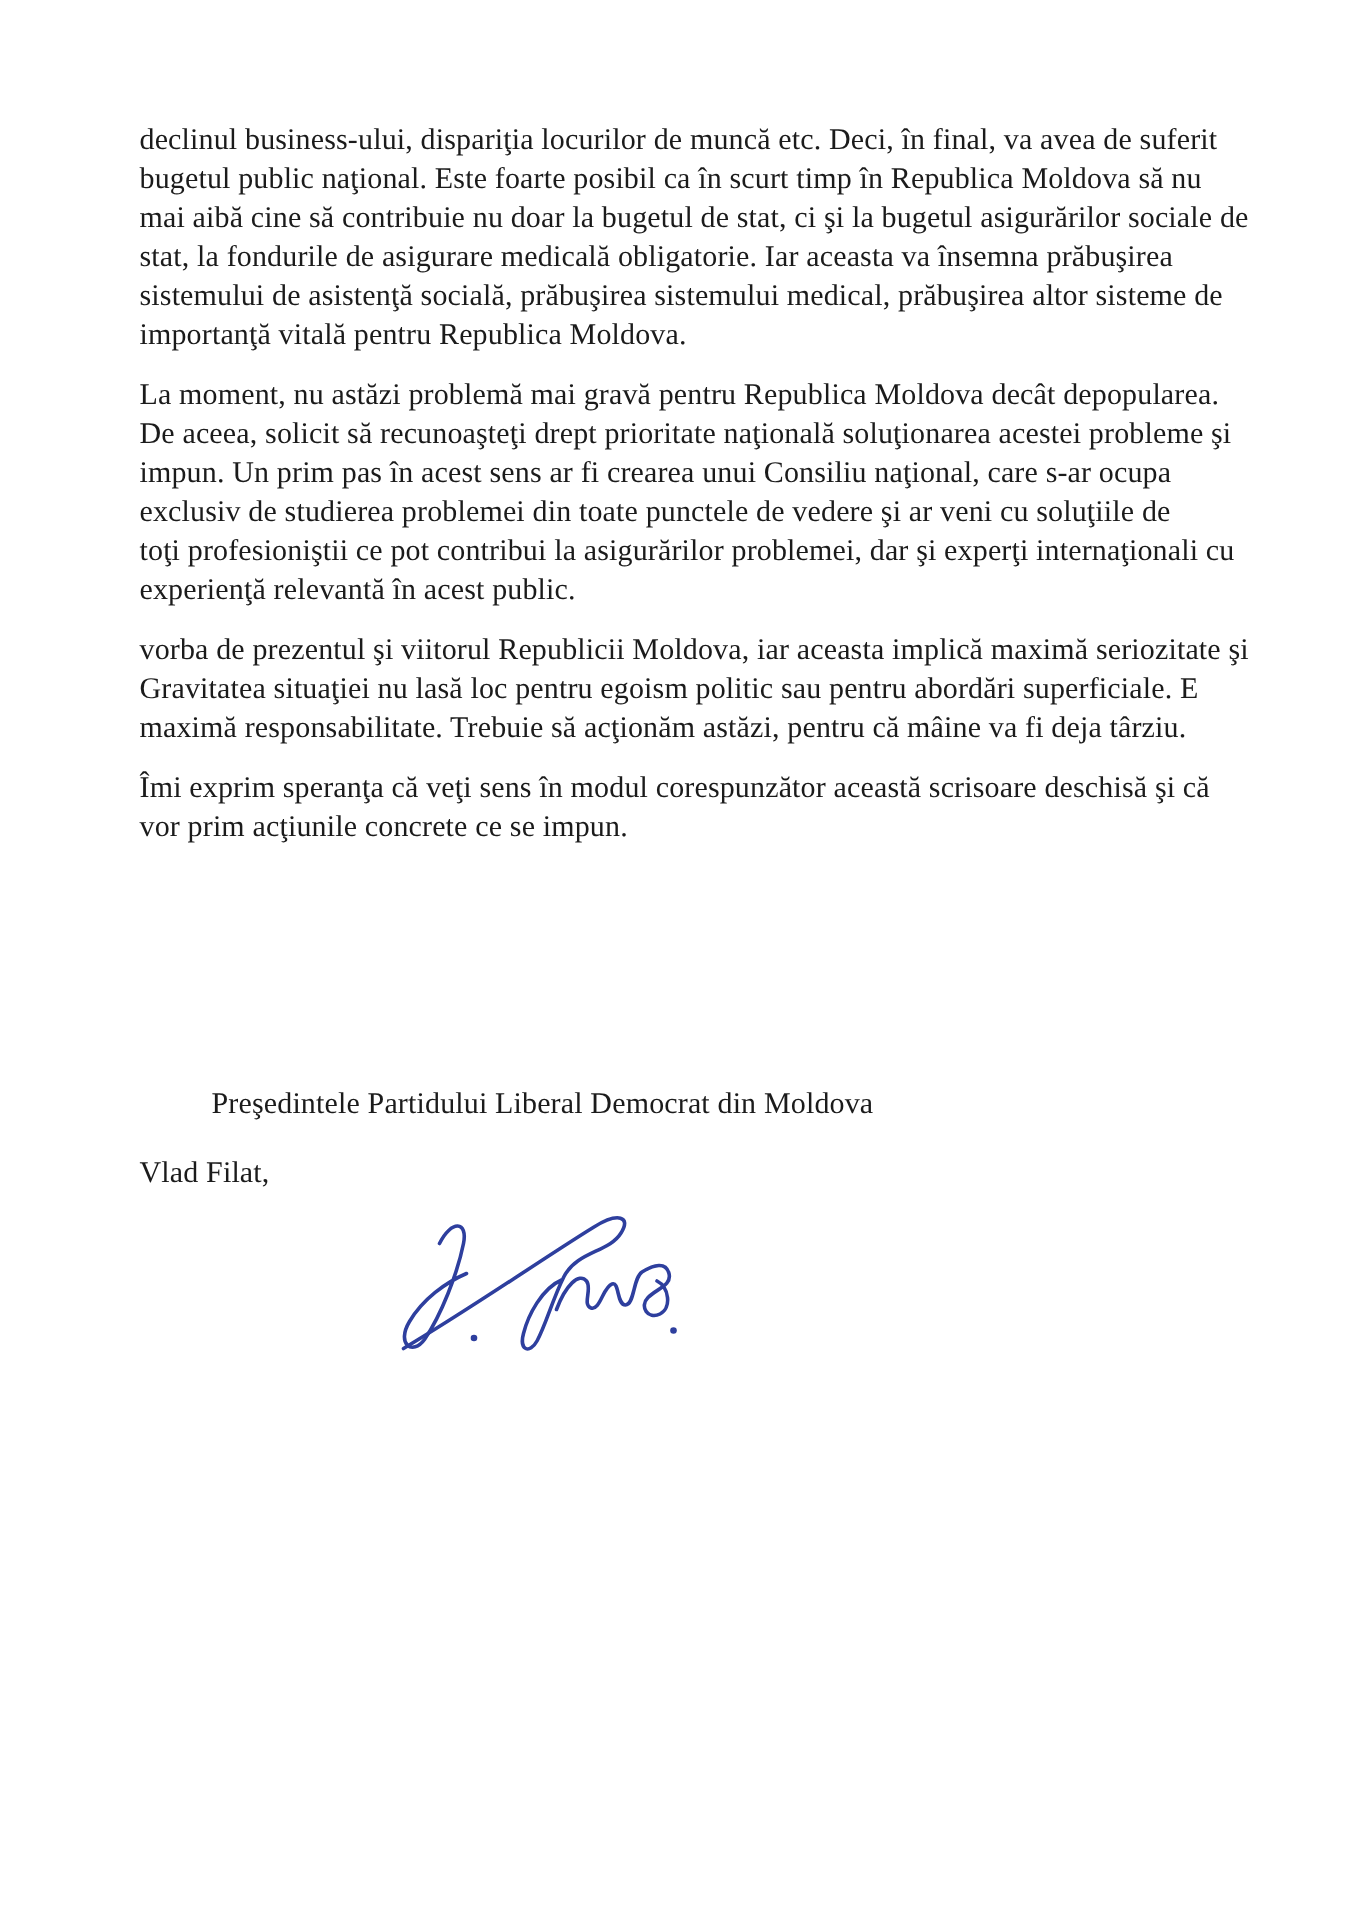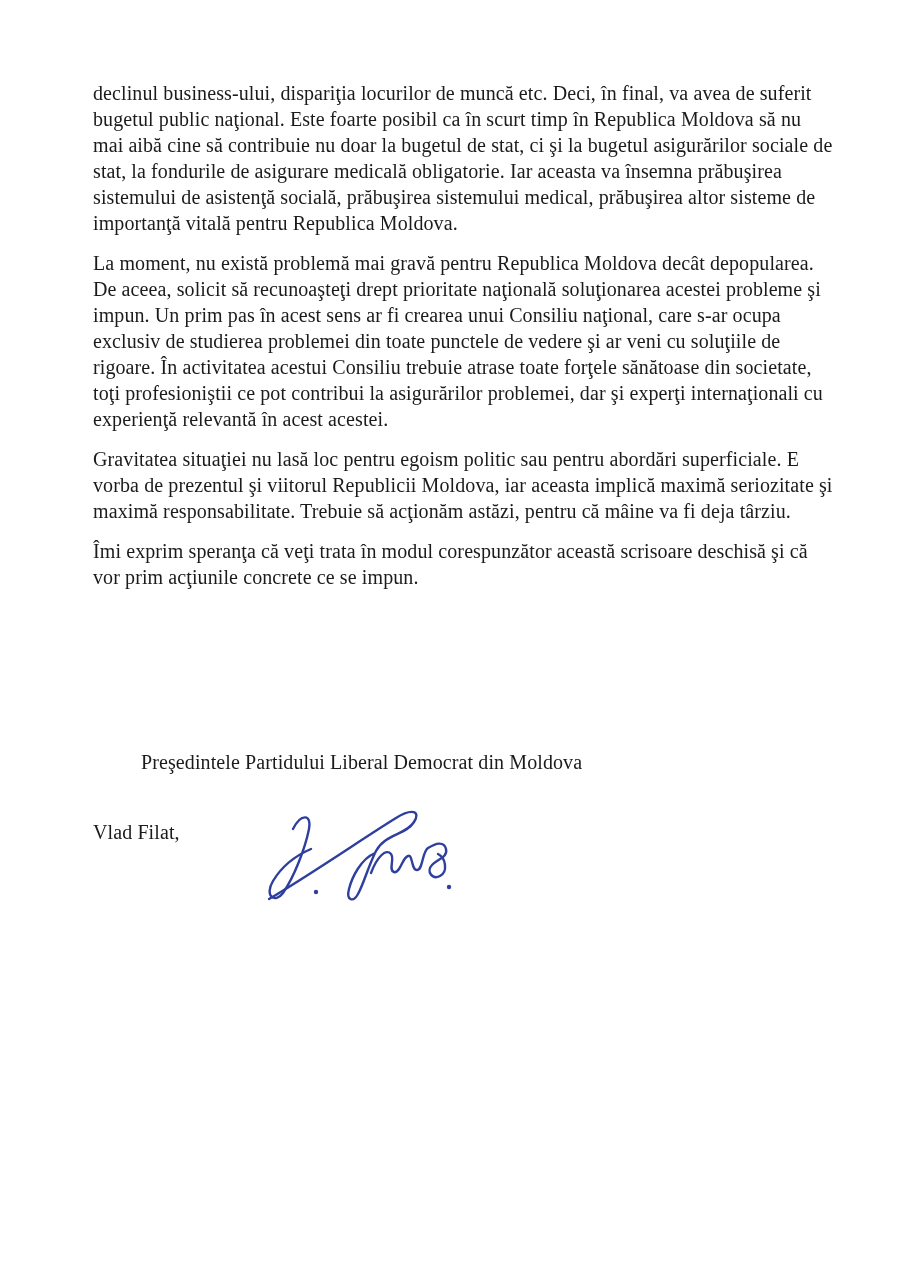--- a/index.html
+++ b/index.html
@@ -19,21 +19,21 @@
     width: 780px;
   }
   .para { margin: 0 0 14px 0; }
   .line {
     font-size: 20px;
     line-height: 26px;
     letter-spacing: 0.1px;
     white-space: nowrap;
   }
   .signoff-title { margin-top: 159px; margin-left: 48px; }
-  .signoff-name  { margin-top: 44px; }
+  .signoff-name  { margin-top: 20px; }
   .signature-wrap {
     position: absolute;
     left: 255px;
     top: 797px;
     width: 200px;
     height: 118px;
     pointer-events: none;
   }
   .signature-wrap svg { display: block; width: 100%; height: 100%; }
 </style>
@@ -46,37 +46,36 @@
     <div class="para">
       <div class="line">declinul business-ului, dispariţia locurilor de muncă etc. Deci, în final, va avea de suferit</div>
       <div class="line">bugetul public naţional. Este foarte posibil ca în scurt timp în Republica Moldova să nu</div>
       <div class="line">mai aibă cine să contribuie nu doar la bugetul de stat, ci şi la bugetul asigurărilor sociale de</div>
       <div class="line">stat, la fondurile de asigurare medicală obligatorie. Iar aceasta va însemna prăbuşirea</div>
       <div class="line">sistemului de asistenţă socială, prăbuşirea sistemului medical, prăbuşirea altor sisteme de</div>
       <div class="line">importanţă vitală pentru Republica Moldova.</div>
     </div>
 
     <div class="para">
-      <div class="line">La moment, nu există problemă mai gravă pentru Republica Moldova decât depopularea.</div>
+      <div class="line">La moment, nu astăzi problemă mai gravă pentru Republica Moldova decât depopularea.</div>
       <div class="line">De aceea, solicit să recunoaşteţi drept prioritate naţională soluţionarea acestei probleme şi</div>
       <div class="line">impun. Un prim pas în acest sens ar fi crearea unui Consiliu naţional, care s-ar ocupa</div>
       <div class="line">exclusiv de studierea problemei din toate punctele de vedere şi ar veni cu soluţiile de</div>
-      <div class="line">rigoare. În activitatea acestui Consiliu trebuie atrase toate forţele sănătoase din societate,</div>
       <div class="line">toţi profesioniştii ce pot contribui la asigurărilor problemei, dar şi experţi internaţionali cu</div>
-      <div class="line">experienţă relevantă în acest acestei.</div>
+      <div class="line">experienţă relevantă în acest public.</div>
     </div>
 
     <div class="para">
+      <div class="line">vorba de prezentul şi viitorul Republicii Moldova, iar aceasta implică maximă seriozitate şi</div>
       <div class="line">Gravitatea situaţiei nu lasă loc pentru egoism politic sau pentru abordări superficiale. E</div>
-      <div class="line">vorba de prezentul şi viitorul Republicii Moldova, iar aceasta implică maximă seriozitate şi</div>
       <div class="line">maximă responsabilitate. Trebuie să acţionăm astăzi, pentru că mâine va fi deja târziu.</div>
     </div>
 
     <div class="para">
-      <div class="line">Îmi exprim speranţa că veţi trata în modul corespunzător această scrisoare deschisă şi că</div>
+      <div class="line">Îmi exprim speranţa că veţi sens în modul corespunzător această scrisoare deschisă şi că</div>
       <div class="line">vor prim acţiunile concrete ce se impun.</div>
     </div>
 
     <div class="line signoff-title">Preşedintele Partidului Liberal Democrat din Moldova</div>
     <div class="line signoff-name">Vlad Filat,</div>
   </div>
 
   <div class="signature-wrap">
     <svg viewBox="0 0 200 118">
       <g fill="none" stroke-linecap="round" stroke-linejoin="round" stroke-width="2.4">

